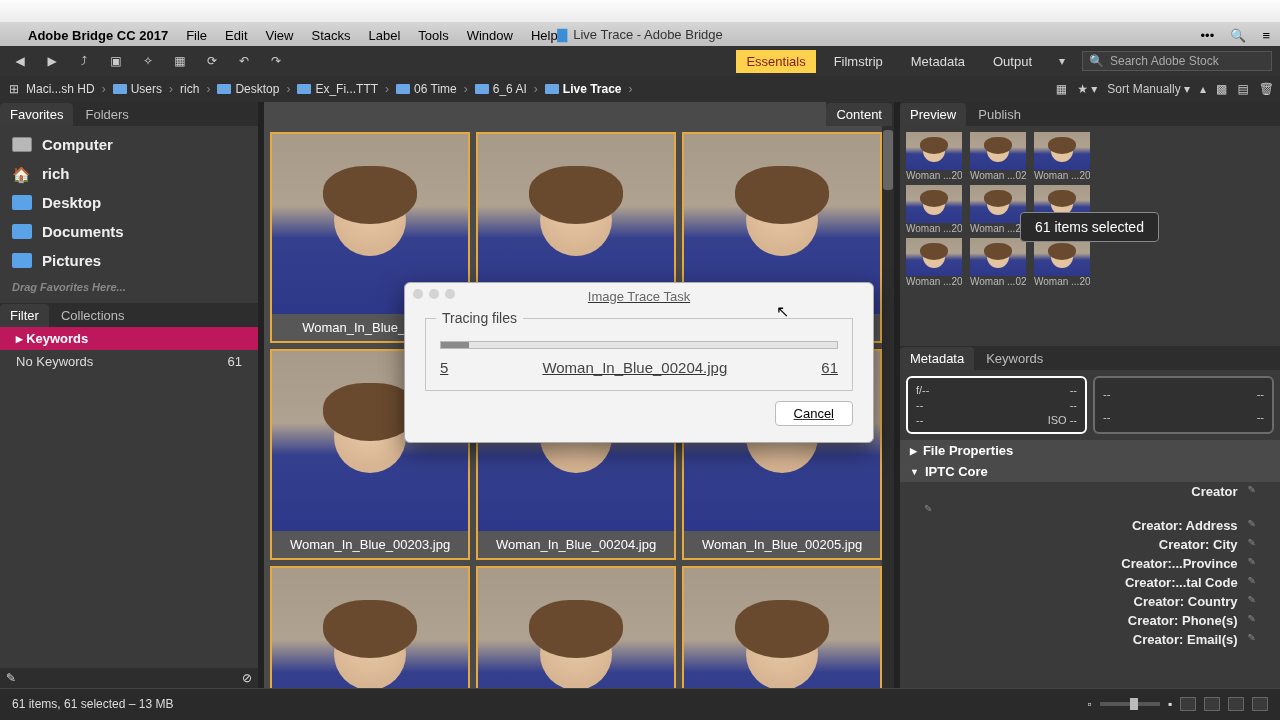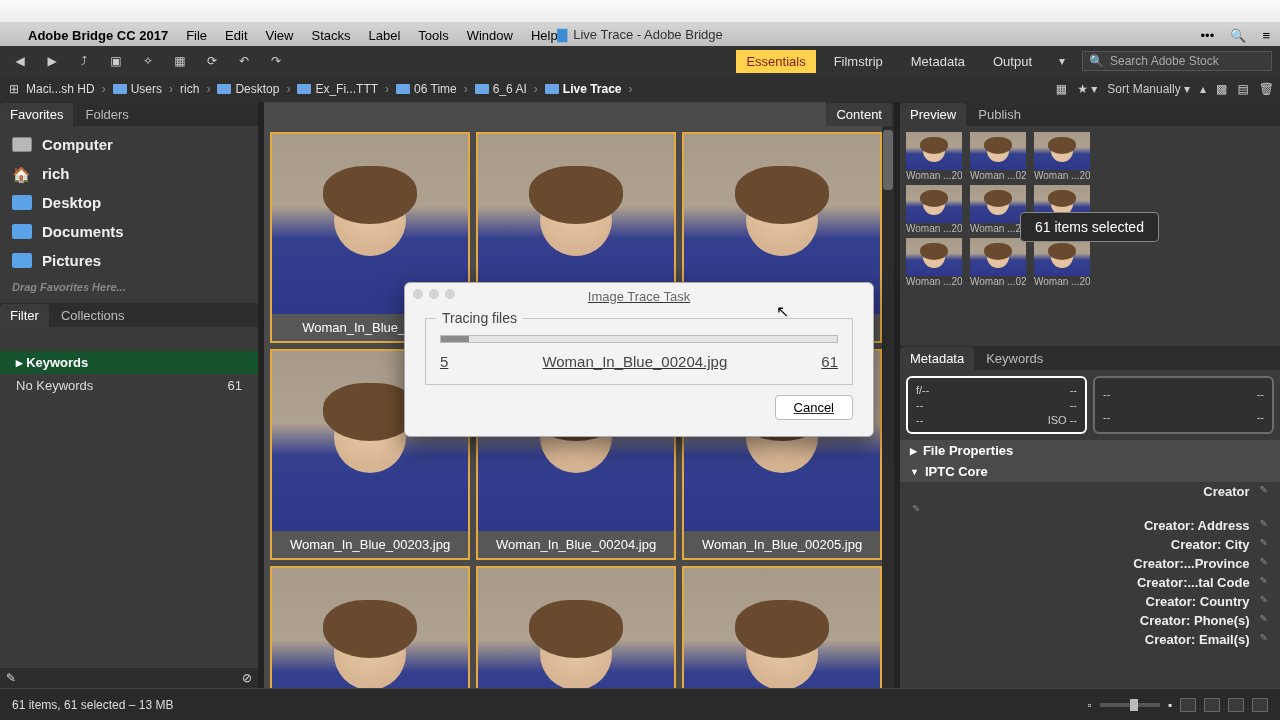--- a/index.html
+++ b/index.html
@@ -45,21 +45,21 @@
 
 
 .fav-list { padding: 4px 0; font-weight: bold; }
 .fav-item { display: flex; align-items: center; gap: 10px; padding: 6px 12px; font-size: 15px; color: #eee; }
 .fav-icon { width: 20px; height: 15px; border-radius: 2px; }
 .fav-icon.blue { background: #5aa3e8; }
 .fav-icon.drive { background: #b8b8b8; border: 1px solid #888; }
 .fav-icon.home { background: transparent; }
 .drag-hint { color: #888; font-size: 11px; padding: 6px 12px; font-style: italic;}
 .filter-item { background: #3a3a3a; padding: 4px 16px; font-size: 13px; display: flex; justify-content: space-between; }
-.filter-item.header { font-weight: 600; color: #fff; background: #14532d; margin-top: 24px;}
+.filter-item.header { font-weight: 600; color: #fff; background: #be185d;}
 
 
 .content-area { flex: 1; overflow: hidden; position: relative; }
 .thumb-grid { display: flex; flex-wrap: wrap; gap: 6px; padding: 6px; }
 .thumb { width: 200px; background: #575757; border: 2px solid #e5a93f; display: flex; flex-direction: column; }
 .thumb-img { height: 180px; background: linear-gradient(180deg,#a89a88 0%,#b0a290 40%,#343f8e 58%,#2e388a 100%); position: relative; }
 .thumb-img::before { content:""; position:absolute; left:50%; top:28%; width:72px; height:72px; border-radius:50%; background: radial-gradient(circle at 50% 35%, #e9c9a8 0%, #d8b592 70%); transform: translateX(-50%);}
 .thumb-img::after { content:""; position:absolute; left:50%; top:18%; width:94px; height:58px; border-radius:48% 48% 55% 55%; background:#6a4a2e; transform:translateX(-50%);}
 .thumb-label { padding: 6px 4px; text-align: center; font-size: 13px; color: #fff; background: #575757;}
 .scrollbar-v { position: absolute; right: 0; top: 0; width: 12px; height: 100%; background: #2d2d2d; }
@@ -76,36 +76,36 @@
 .selected-badge { position: absolute; background: #2a2a2a; border: 1px solid #888; padding: 6px 14px; font-size: 14px; color: #fff; border-radius: 4px; }
 
 
 .meta-summary { display: flex; gap: 6px; padding: 6px; }
 .meta-box { flex: 1; height: 58px; background: #303030; border: 2px solid #6b6b6b; border-radius: 6px; padding: 4px 8px; font-size: 11px; color: #ccc; display: flex; flex-direction: column; justify-content: space-around;}
 .meta-box.sel { border-color: #fff; }
 .meta-row-s { display: flex; justify-content: space-between; }
 
 .meta-section-hdr { background: #4a4a4a; padding: 3px 10px; font-size: 13px; font-weight: 600; color: #fff; display: flex; align-items: center; gap: 6px;}
 .meta-section-hdr .caret { font-size: 9px; }
-.meta-field { display: flex; justify-content: space-between; padding: 2px 12px; font-size: 13px; color: #eee; }
+.meta-field { display: flex; justify-content: space-between; padding: 2px 24px; font-size: 13px; color: #eee; }
 .meta-field .label { flex: 1; text-align: right; padding-right: 10px; font-weight: 600;}
 .meta-field .pencil { color: #888; font-size: 10px; }
 
 
-.status-bar { height: 24px; background: #2a2a2a; display: flex; align-items: flex-end; padding: 0 12px; font-size: 12px; color: #ddd; border-top: 1px solid #444; }
+.status-bar { height: 24px; background: #2a2a2a; display: flex; align-items: flex-start; padding: 8px 12px; font-size: 12px; color: #ddd; border-top: 1px solid #444; }
 .status-bar .right-ctrls { margin-left: auto; display: flex; align-items: center; gap: 8px; }
 .slider { width: 60px; height: 4px; background: #555; position: relative; }
 .slider .knob { position: absolute; width: 8px; height: 12px; background: #bbb; top: -4px; left: 50%; }
 .view-btn { width: 16px; height: 14px; border: 1px solid #666; background: #3a3a3a; }
 
 
 .modal { position: absolute; left: 404px; top: 282px; width: 470px; background: #f3f3f3; border: 1px solid #aaa; border-radius: 6px; box-shadow: 0 8px 24px rgba(0,0,0,0.5); color: #333; text-decoration: underline; }
 .modal-title { text-align: center; padding: 6px; font-size: 13px; color: #666; }
 .modal-body { padding: 8px 20px 16px; }
-.fieldset { border: 1px solid #c6c6c6; padding: 10px 14px 14px; position: relative; }
+.fieldset { border: 1px solid #c6c6c6; padding: 16px 14px 14px; position: relative; }
 .fieldset .legend { position: absolute; top: -9px; left: 10px; background: #f3f3f3; padding: 0 6px; font-size: 14px; color: #444;}
 .progress { height: 8px; background: #e4e4e4; border: 1px solid #bbb; margin: 6px 0 10px; position: relative; }
 .progress .fill { height: 100%; background: #8a8a8a; width: 7%; }
 .prog-row { display: flex; justify-content: space-between; font-size: 15px; color: #444; }
 .modal-btn-row { display: flex; justify-content: flex-end; padding-top: 10px; }
 .modal-btn { padding: 4px 18px; background: #fff; border: 1px solid #bbb; border-radius: 4px; font-size: 13px; color: #000000;}
 .traffic { position: absolute; left: 8px; top: 6px; display: flex; gap: 6px; }
 .traffic span { width: 10px; height: 10px; border-radius: 50%; background: #d3d3d3; display: inline-block;}
 
 .cursor { position: absolute; left: 776px; top: 302px; font-size: 16px; color: #000; pointer-events: none; }

